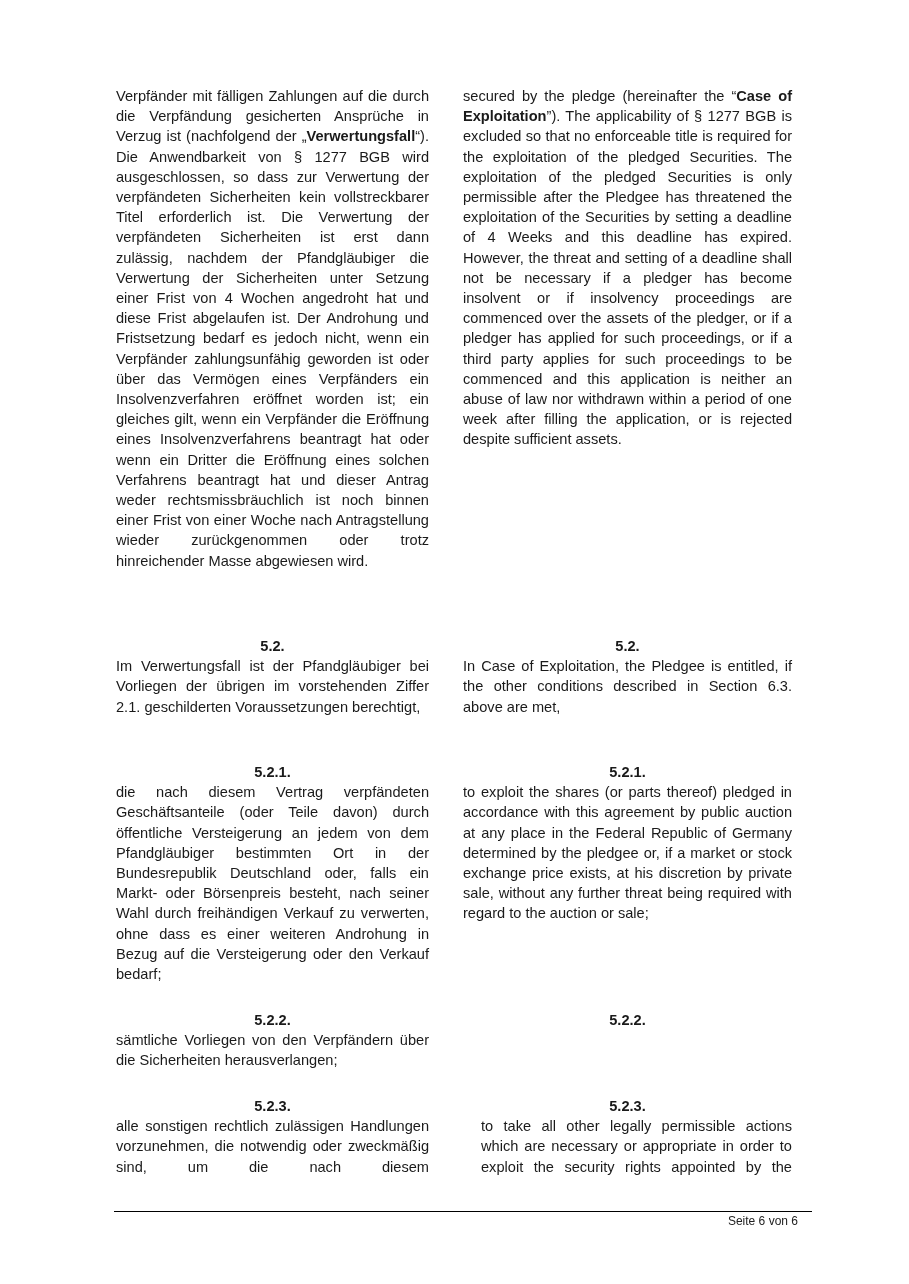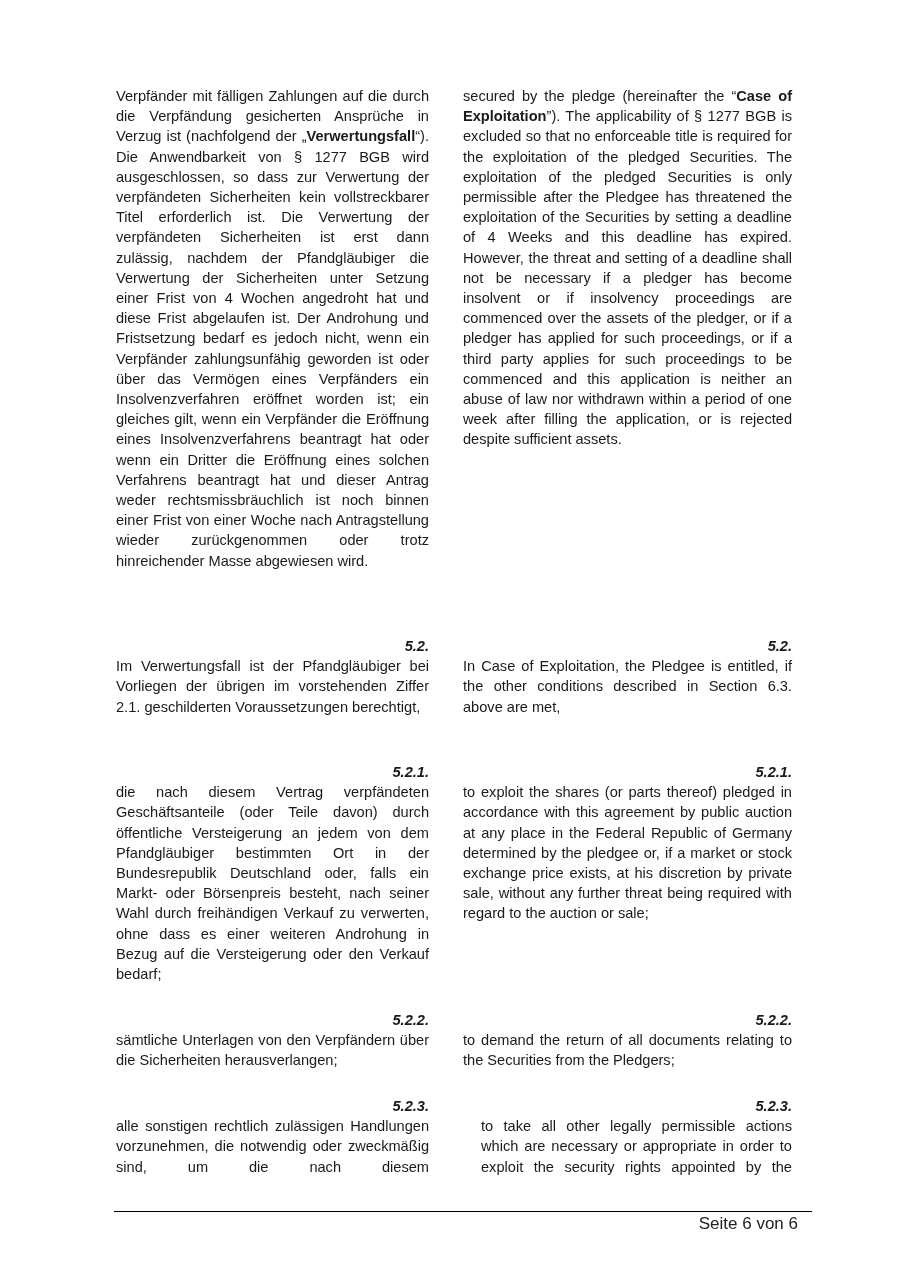--- a/index.html
+++ b/index.html
@@ -4,25 +4,25 @@
 <style>
   html, body { margin: 0; padding: 0; background: #ffffff; }
   body { width: 909px; height: 1284px; position: relative; overflow: hidden;
          font-family: "Liberation Sans", sans-serif; color: #1a1a1a; }
   .page { position: absolute; left: 8px; top: 0; width: 909px; height: 1284px; background: #fff; }
   .col { position: absolute; font-size: 14.6px; line-height: 20.2px; text-align: justify; }
   .col-de { left: 108px; width: 313px; }
   .col-en { left: 455px; width: 329px; }
   .block { position: absolute; left: 0; width: 100%; }
   .block p { margin: 0; }
-  .num { font-weight: bold; display: block; text-align: right; font-style: italic; }
+  .num { font-weight: bold; display: block; text-align: center; }
   .last { text-align-last: left; }
   b { font-weight: bold; }
   .rule { position: absolute; left: 106px; top: 1211px; width: 698px; height: 1px; background: #000; }
-  .footer { position: absolute; right: 119px; top: 1214px; font-size: 17px; color: #222; }
+  .footer { position: absolute; right: 119px; top: 1214px; font-size: 12px; color: #222; }
 </style>
 </head>
 <body>
 
 <div class="page">
 
   <div class="col col-de" style="top:86px;">
     <div class="block" style="top:0px;">
       <p class="last">
         <span>Verpfänder mit fälligen Zahlungen auf die durch die Verpfändung gesicherten Ansprüche in Verzug ist (nachfolgend der „</span><b>Verwertungsfall</b><span>“). Die Anwendbarkeit von § 1277 BGB wird ausgeschlossen, so dass zur Verwertung der verpfändeten Sicherheiten kein vollstreckbarer Titel erforderlich ist. Die Verwertung der verpfändeten Sicherheiten ist erst dann zulässig, nachdem der Pfandgläubiger die Verwertung der Sicherheiten unter Setzung einer Frist von 4 Wochen angedroht hat und diese Frist abgelaufen ist. Der Androhung und Fristsetzung bedarf es jedoch nicht, wenn ein Verpfänder zahlungsunfähig geworden ist oder über das Vermögen eines Verpfänders ein Insolvenzverfahren eröffnet worden ist; ein gleiches gilt, wenn ein Verpfänder die Eröffnung eines Insolvenzverfahrens beantragt hat oder wenn ein Dritter die Eröffnung eines solchen Verfahrens beantragt hat und dieser Antrag weder rechtsmissbräuchlich ist noch binnen einer Frist von einer Woche nach Antragstellung wieder zurückgenommen oder trotz hinreichender Masse abgewiesen wird.</span>
@@ -34,21 +34,21 @@
       <p class="last">Im Verwertungsfall ist der Pfandgläubiger bei Vorliegen der übrigen im vorstehenden Ziffer 2.1. geschilderten Voraussetzungen berechtigt,</p>
     </div>
 
     <div class="block" style="top:676px;">
       <span class="num">5.2.1.</span>
       <p class="last">die nach diesem Vertrag verpfändeten Geschäftsanteile (oder Teile davon) durch öffentliche Versteigerung an jedem von dem Pfandgläubiger bestimmten Ort in der Bundesrepublik Deutschland oder, falls ein Markt- oder Börsenpreis besteht, nach seiner Wahl durch freihändigen Verkauf zu verwerten, ohne dass es einer weiteren Androhung in Bezug auf die Versteigerung oder den Verkauf bedarf;</p>
     </div>
 
     <div class="block" style="top:924px;">
       <span class="num">5.2.2.</span>
-      <p class="last">sämtliche Unterlagen von den Verpfändern über die Sicherheiten herausverlangen;</p>
+      <p class="last">sämtliche Vorliegen von den Verpfändern über die Sicherheiten herausverlangen;</p>
     </div>
 
     <div class="block" style="top:1010px;">
       <span class="num">5.2.3.</span>
       <p style="text-align-last: justify;">alle sonstigen rechtlich zulässigen Handlungen vorzunehmen, die notwendig oder zweckmäßig sind, um die nach diesem</p>
     </div>
   </div>
 
   <div class="col col-en" style="top:86px;">
     <div class="block" style="top:0px;">
@@ -62,21 +62,20 @@
       <p class="last">In Case of Exploitation, the Pledgee is entitled, if the other conditions described in Section 6.3. above are met,</p>
     </div>
 
     <div class="block" style="top:676px;">
       <span class="num">5.2.1.</span>
       <p class="last">to exploit the shares (or parts thereof) pledged in accordance with this agreement by public auction at any place in the Federal Republic of Germany determined by the pledgee or, if a market or stock exchange price exists, at his discretion by private sale, without any further threat being required with regard to the auction or sale;</p>
     </div>
 
     <div class="block" style="top:924px;">
       <span class="num">5.2.2.</span>
-      <p class="last">to demand the return of all documents relating to the Securities from the Pledgers;</p>
     </div>
 
     <div class="block" style="top:1010px;">
       <span class="num">5.2.3.</span>
       <p style="text-align-last: justify; margin-left: 18px;">to take all other legally permissible actions which are necessary or appropriate in order to exploit the security rights appointed by the</p>
     </div>
   </div>
 
   <div class="rule"></div>
   <div class="footer">Seite 6 von 6</div>

